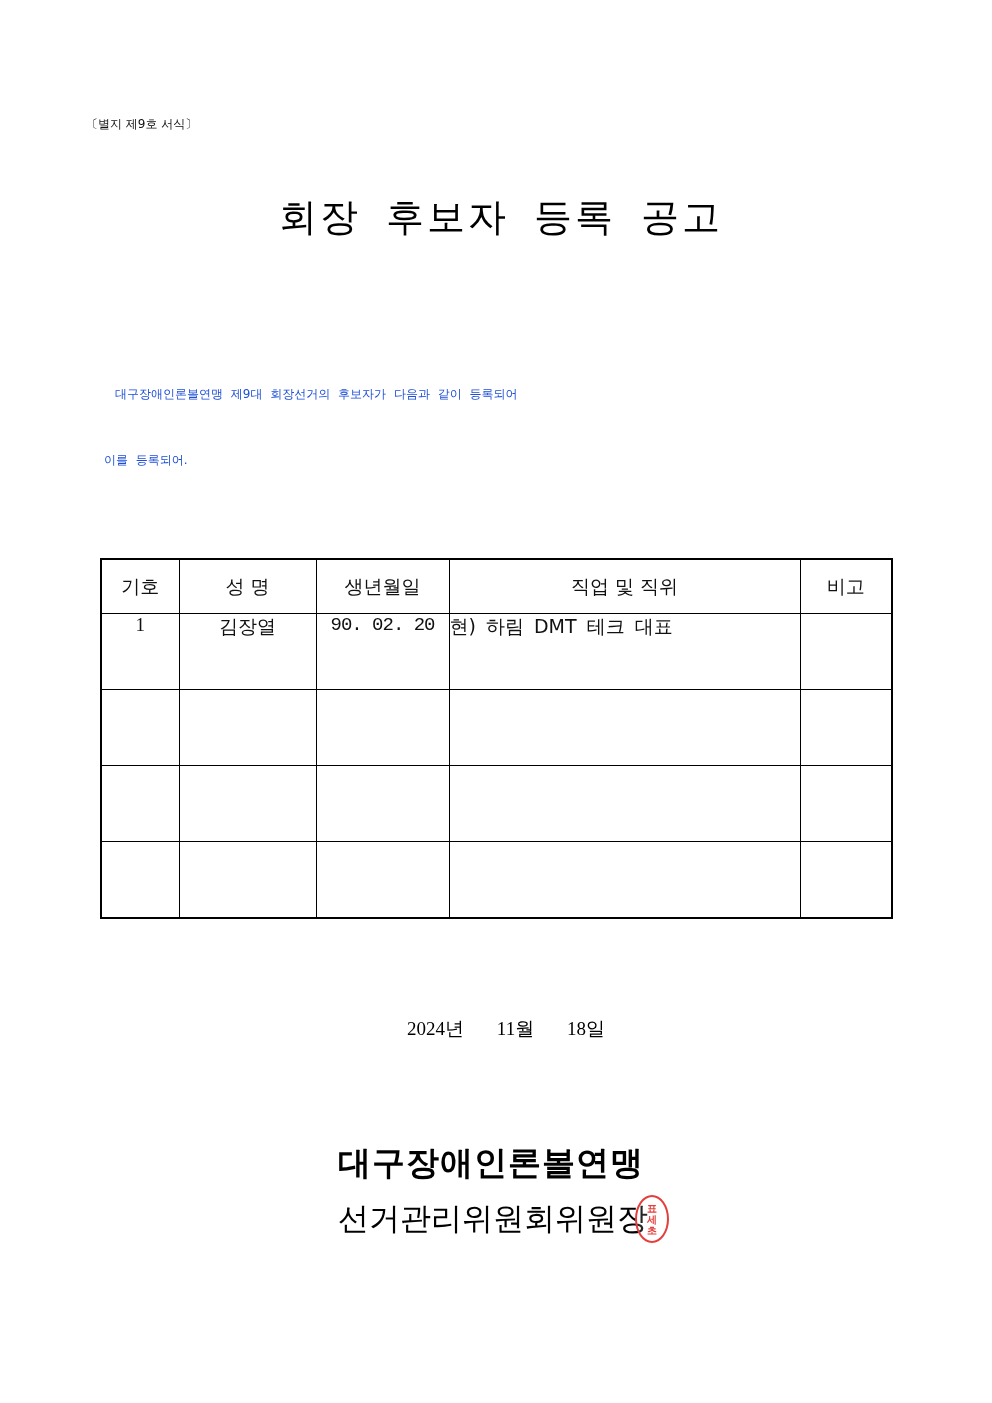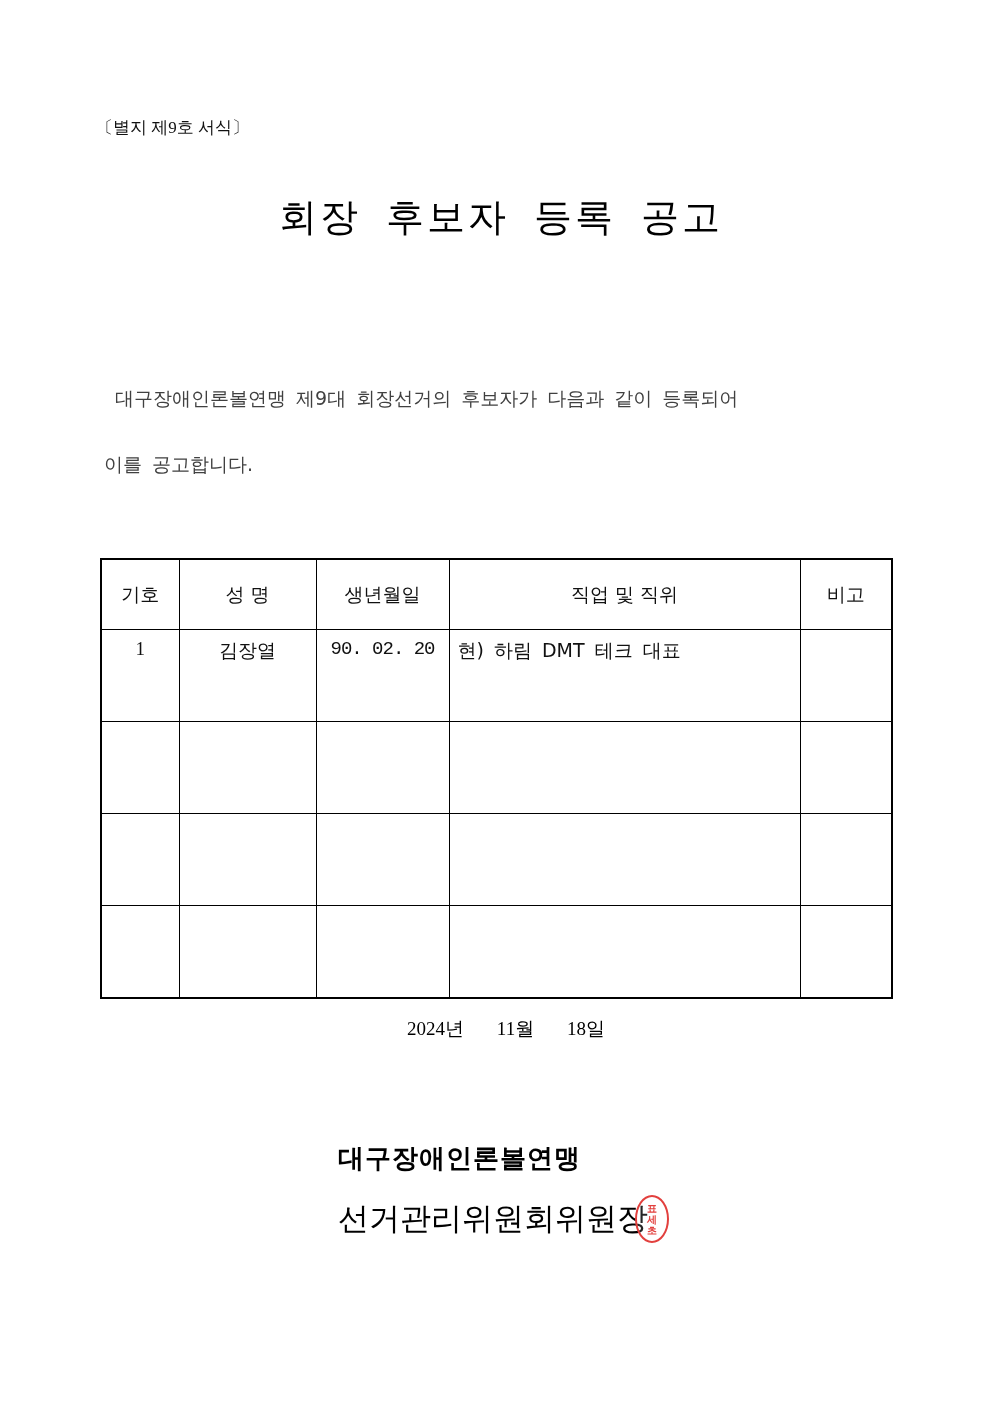--- a/index.html
+++ b/index.html
@@ -1,52 +1,52 @@
 <!DOCTYPE html>
 <html><head>
   <meta charset="utf-8">
   <style>
     html, body { margin: 0; padding: 0; background: #ffffff; }
     body { width: 992px; height: 1403px; position: relative; overflow: hidden;
            font-family: "DejaVu Sans", "Liberation Sans", sans-serif; color: #000; }
-    .form-label { position: absolute; left: 96px; top: 116px; font-size: 17px; letter-spacing: 0px; color: #111; font-family: Liberation Serif, serif; }
+    .form-label { position: absolute; left: 86px; top: 116px; font-size: 12px; letter-spacing: 0px; color: #111; }
     .doc-title { position: absolute; left: 0; width: 1002px; top: 192px; text-align: center;
                  font-size: 38px; font-weight: normal; letter-spacing: 3px; word-spacing: 10px; }
-    .para-line { position: absolute; font-size: 19px; color: #404040; word-spacing: 4px; }
+    .para-line { position: absolute; font-size: 12px; color: #1d4ed8; word-spacing: 4px; }
     .line1 { left: 115px; top: 386px; }
     .line2 { left: 104px; top: 452px; }
     table.cand { position: absolute; left: 100px; top: 558px; width: 791px; height: 360px;
                  border-collapse: collapse; border: 2.5px solid #000; table-layout: fixed; }
     table.cand td, table.cand th { border: 1.3px solid #000; font-weight: normal; font-size: 19px;
-                 color: #111; padding: 8px; }
+                 color: #111; padding: 0; }
     table.cand th { height: 53px; text-align: center; vertical-align: middle; }
     table.cand td { height: 75px; vertical-align: top; }
     td.c-num, td.c-name, td.c-dob { text-align: center; padding-top: 10px; }
     td.c-name { font-size: 20px; }
     td.c-dob { font-family: "Liberation Mono", "DejaVu Sans Mono", monospace; font-size: 20px; font-weight: bold; letter-spacing: -1px; }
     td.c-num { font-family: "Liberation Serif", serif; font-size: 20px; }
     td.c-job { text-align: left; padding-left: 12px; padding-top: 10px; font-size: 18px; word-spacing: 4px; margin-left: 32px; }
     .date-line { position: absolute; top: 1016px; left: 0; width: 1012px; text-align: center; font-size: 19px;
                  font-family: "Liberation Serif", "DejaVu Serif", serif; }
     .date-line span { margin: 9px 14px; }
-    .org-name { position: absolute; left: 338px; top: 1141px; font-size: 26px; font-weight: bold; letter-spacing: 1px; }
+    .org-name { position: absolute; left: 338px; top: 1141px; font-size: 33px; font-weight: bold; letter-spacing: 1px; }
     .committee { position: absolute; left: 338px; top: 1198px; font-size: 31px; font-weight: normal; letter-spacing: 0px; }
     .seal { position: absolute; left: 635px; top: 1195px; width: 34px; height: 48px; border: 2px solid #e2403e;
             border-radius: 50%; color: #e2403e; font-size: 10px; line-height: 11px; text-align: center;
             box-sizing: border-box; padding-top: 6px; font-weight: bold; background: rgba(255,255,255,0.15); }
   </style>
 </head>
 <body>
 
 <div class="form-label">〔별지 제9호 서식〕</div>
 
 <div class="doc-title">회장 후보자 등록 공고</div>
 
 <div class="para-line line1">대구장애인론볼연맹 제9대 회장선거의 후보자가 다음과 같이 등록되어</div>
-<div class="para-line line2">이를 공고합니다.</div>
+<div class="para-line line2">이를 등록되어.</div>
 
 <table class="cand">
   <colgroup>
     <col style="width:78px">
       <col style="width:137px">
       <col style="width:133px">
       <col style="width:351px">
       <col style="width:92px">
   </colgroup>
   <thead>

